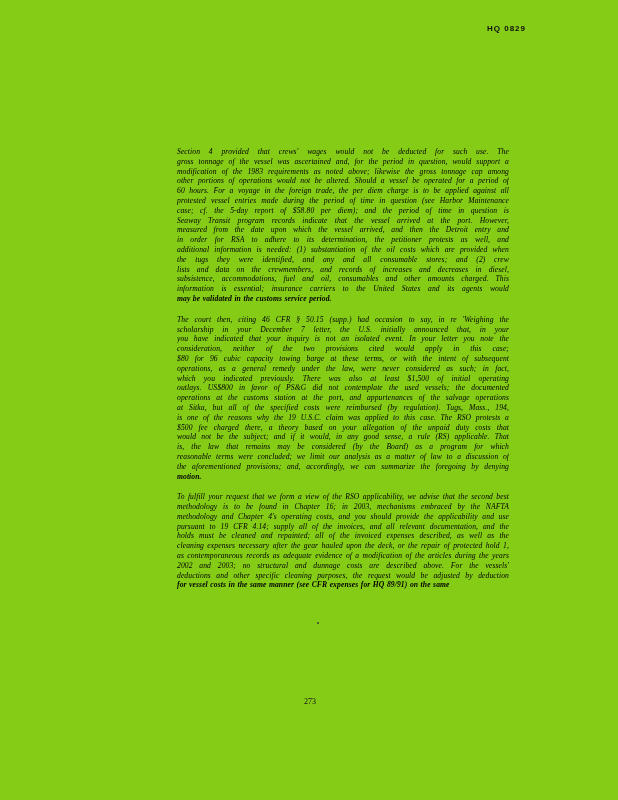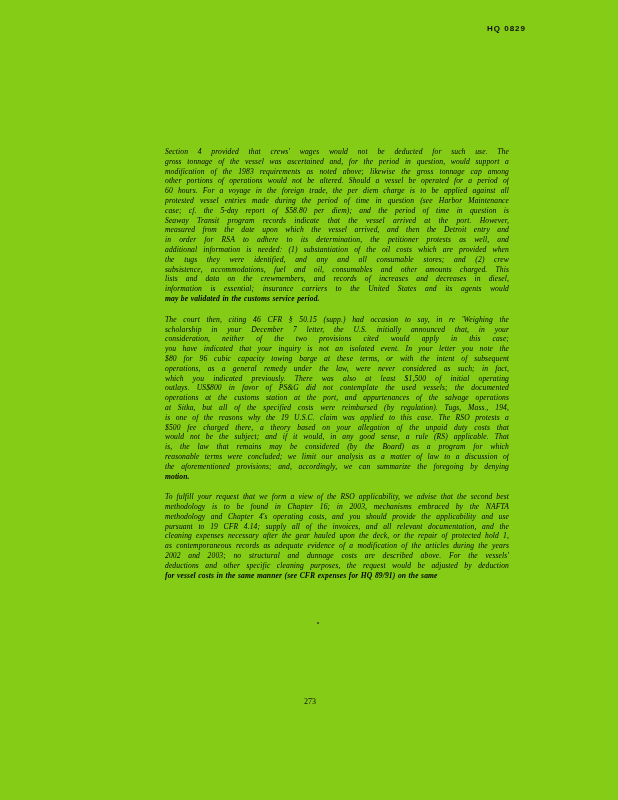--- a/index.html
+++ b/index.html
@@ -28,21 +28,21 @@
     white-space: nowrap;
   }
   .textblock {
     position: absolute;
     left: 165px;
     top: 147px;
     width: 344px;
     filter: blur(0.45px) contrast(1.45);
   }
   .para {
-    margin: 0 0 11px 0;
+    margin: 0 0 11px 12px;
   }
   .para .line {
     font-family: "Liberation Serif", serif;
     font-style: italic;
     font-size: 7.6px;
     line-height: 9.8px;
     height: 9.8px;
     color: #141414;
     text-align: justify;
     text-align-last: justify;
@@ -106,38 +106,38 @@
         <div class="line">Seaway Transit program records indicate that the vessel arrived at the port. However,</div>
 
         <div class="line">measured from the date upon which the vessel arrived, and then the Detroit entry and</div>
 
         <div class="line">in order for RSA to adhere to its determination, the petitioner protests as well, and</div>
 
         <div class="line">additional information is needed: (1) substantiation of the oil costs which are provided when</div>
 
         <div class="line">the tugs they were identified, and any and all consumable stores; and (2) crew</div>
 
+        <div class="line">lists and data on the crewmembers, and records of increases and decreases in diesel,</div>
+
         <div class="line">subsistence, accommodations, fuel and oil, consumables and other amounts charged. This</div>
-
-        <div class="line">lists and data on the crewmembers, and records of increases and decreases in diesel,</div>
 
         <div class="line">information is essential; insurance carriers to the United States and its agents would</div>
 
         <div class="line">may be validated in the customs service period.</div>
       </div>
 
     <div class="para">
 
         <div class="line">The court then, citing 46 CFR § 50.15 (supp.) had occasion to say, in re 'Weighing the</div>
 
         <div class="line">scholarship in your December 7 letter, the U.S. initially announced that, in your</div>
 
+        <div class="line">you have indicated that your inquiry is not an isolated event. In your letter you note the</div>
+
         <div class="line">consideration, neither of the two provisions cited would apply in this case;</div>
-
-        <div class="line">you have indicated that your inquiry is not an isolated event. In your letter you note the</div>
 
         <div class="line">$80 for 96 cubic capacity towing barge at these terms, or with the intent of subsequent</div>
 
         <div class="line">operations, as a general remedy under the law, were never considered as such; in fact,</div>
 
         <div class="line">which you indicated previously. There was also at least $1,500 of initial operating</div>
 
         <div class="line">outlays. US$800 in favor of PS&amp;G did not contemplate the used vessels; the documented</div>
 
         <div class="line">operations at the customs station at the port, and appurtenances of the salvage operations</div>
@@ -162,20 +162,21 @@
     <div class="para">
 
         <div class="line">To fulfill your request that we form a view of the RSO applicability, we advise that the second best</div>
 
         <div class="line">methodology is to be found in Chapter 16; in 2003, mechanisms embraced by the NAFTA</div>
 
         <div class="line">methodology and Chapter 4's operating costs, and you should provide the applicability and use</div>
 
         <div class="line">pursuant to 19 CFR 4.14; supply all of the invoices, and all relevant documentation, and the</div>
 
+        <div class="line">holds must be cleaned and repainted; all of the invoiced expenses described, as well as the</div>
 
         <div class="line">cleaning expenses necessary after the gear hauled upon the deck, or the repair of protected hold 1,</div>
 
         <div class="line">as contemporaneous records as adequate evidence of a modification of the articles during the years</div>
 
         <div class="line">2002 and 2003; no structural and dunnage costs are described above. For the vessels'</div>
 
         <div class="line">deductions and other specific cleaning purposes, the request would be adjusted by deduction</div>
 
         <div class="line">for vessel costs in the same manner (see CFR expenses for HQ 89/91) on the same</div>

